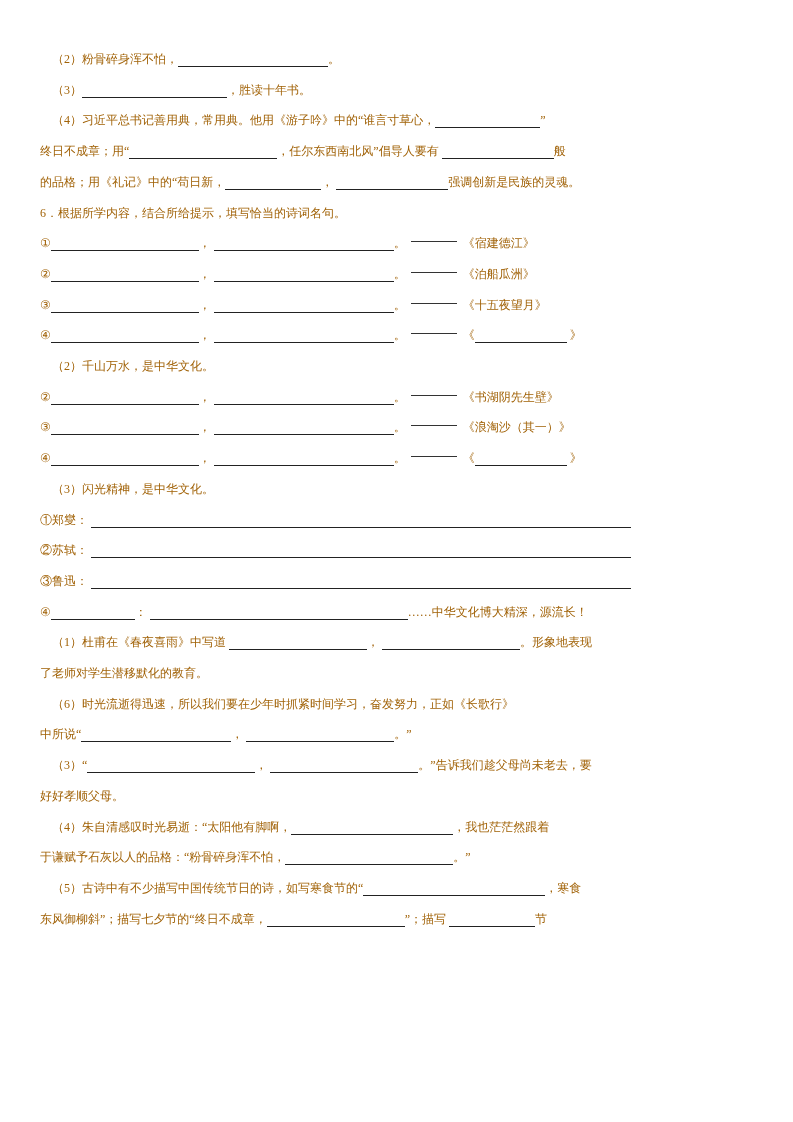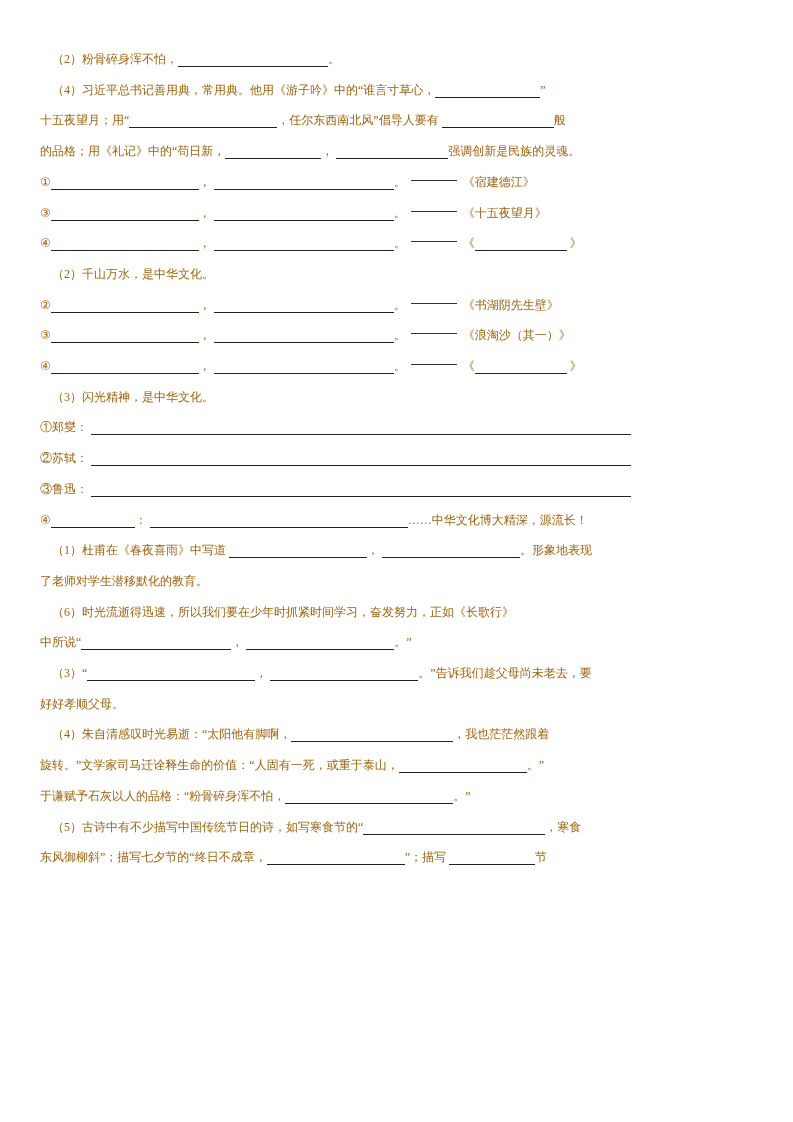--- a/index.html
+++ b/index.html
@@ -36,40 +36,42 @@
     vertical-align: 5px;
     margin: 0 6px 0 5px;
   }
 </style>
 </head>
 <body>
 
 <div class="page">
   <div id="doc-content">
       <div class="line indent"><span class="run">（2）粉骨碎身浑不怕，</span><span class="blank" style="width: 150px;"></span><span class="run">。</span></div>
+      <div class="line indent"><span class="run">（3）</span><span class="blank" style="width: 145px;"></span><span class="run">，胜读十年书。</span></div>
       <div class="line indent"><span class="run">（4）习近平总书记善用典，常用典。他用《游子吟》中的“谁言寸草心，</span><span class="blank" style="width: 105px;"></span><span class="run">”</span></div>
-      <div class="line"><span class="run">十五夜望月；用“</span><span class="blank" style="width: 148px;"></span><span class="run">，任尔东西南北风”倡导人要有 </span><span class="blank" style="width: 112px;"></span><span class="run">般</span></div>
+      <div class="line"><span class="run">终日不成章；用“</span><span class="blank" style="width: 148px;"></span><span class="run">，任尔东西南北风”倡导人要有 </span><span class="blank" style="width: 112px;"></span><span class="run">般</span></div>
       <div class="line"><span class="run">的品格；用《礼记》中的“苟日新，</span><span class="blank" style="width: 96px;"></span><span class="run">， </span><span class="blank" style="width: 112px;"></span><span class="run">强调创新是民族的灵魂。</span></div>
+      <div class="line"><span class="run">6．根据所学内容，结合所给提示，填写恰当的诗词名句。</span></div>
       <div class="line"><span class="run">①</span><span class="blank" style="width: 148px;"></span><span class="run">， </span><span class="blank" style="width: 180px;"></span><span class="run">。</span><span class="dash"></span><span class="run">《宿建德江》</span></div>
+      <div class="line"><span class="run">②</span><span class="blank" style="width: 148px;"></span><span class="run">， </span><span class="blank" style="width: 180px;"></span><span class="run">。</span><span class="dash"></span><span class="run">《泊船瓜洲》</span></div>
       <div class="line"><span class="run">③</span><span class="blank" style="width: 148px;"></span><span class="run">， </span><span class="blank" style="width: 180px;"></span><span class="run">。</span><span class="dash"></span><span class="run">《十五夜望月》</span></div>
       <div class="line"><span class="run">④</span><span class="blank" style="width: 148px;"></span><span class="run">， </span><span class="blank" style="width: 180px;"></span><span class="run">。</span><span class="dash"></span><span class="run">《</span><span class="blank" style="width: 92px;"></span><span class="run"> 》</span></div>
       <div class="line indent"><span class="run">（2）千山万水，是中华文化。</span></div>
       <div class="line"><span class="run">②</span><span class="blank" style="width: 148px;"></span><span class="run">， </span><span class="blank" style="width: 180px;"></span><span class="run">。</span><span class="dash"></span><span class="run">《书湖阴先生壁》</span></div>
       <div class="line"><span class="run">③</span><span class="blank" style="width: 148px;"></span><span class="run">， </span><span class="blank" style="width: 180px;"></span><span class="run">。</span><span class="dash"></span><span class="run">《浪淘沙（其一）》</span></div>
       <div class="line"><span class="run">④</span><span class="blank" style="width: 148px;"></span><span class="run">， </span><span class="blank" style="width: 180px;"></span><span class="run">。</span><span class="dash"></span><span class="run">《</span><span class="blank" style="width: 92px;"></span><span class="run"> 》</span></div>
       <div class="line indent"><span class="run">（3）闪光精神，是中华文化。</span></div>
       <div class="line"><span class="run">①郑燮： </span><span class="blank" style="width: 540px;"></span></div>
       <div class="line"><span class="run">②苏轼： </span><span class="blank" style="width: 540px;"></span></div>
       <div class="line"><span class="run">③鲁迅： </span><span class="blank" style="width: 540px;"></span></div>
       <div class="line"><span class="run">④</span><span class="blank" style="width: 84px;"></span><span class="run">： </span><span class="blank" style="width: 258px;"></span><span class="run">……中华文化博大精深，源流长！</span></div>
       <div class="line indent"><span class="run">（1）杜甫在《春夜喜雨》中写道 </span><span class="blank" style="width: 138px;"></span><span class="run">， </span><span class="blank" style="width: 138px;"></span><span class="run">。形象地表现</span></div>
       <div class="line"><span class="run">了老师对学生潜移默化的教育。</span></div>
       <div class="line indent"><span class="run">（6）时光流逝得迅速，所以我们要在少年时抓紧时间学习，奋发努力，正如《长歌行》</span></div>
       <div class="line"><span class="run">中所说“</span><span class="blank" style="width: 150px;"></span><span class="run">， </span><span class="blank" style="width: 148px;"></span><span class="run">。”</span></div>
       <div class="line indent"><span class="run">（3）“</span><span class="blank" style="width: 168px;"></span><span class="run">， </span><span class="blank" style="width: 148px;"></span><span class="run">。”告诉我们趁父母尚未老去，要</span></div>
       <div class="line"><span class="run">好好孝顺父母。</span></div>
       <div class="line indent"><span class="run">（4）朱自清感叹时光易逝：“太阳他有脚啊，</span><span class="blank" style="width: 162px;"></span><span class="run">，我也茫茫然跟着</span></div>
-      <div class="line"><span class="run">旋转。”文学家司马迁诠释生命的价值：“人固有一死，或重于泰山，</span><span class="blank" style="width: 128px;"></span><span class="run">。”</span></div>
       <div class="line"><span class="run">于谦赋予石灰以人的品格：“粉骨碎身浑不怕，</span><span class="blank" style="width: 168px;"></span><span class="run">。”</span></div>
       <div class="line indent"><span class="run">（5）古诗中有不少描写中国传统节日的诗，如写寒食节的“</span><span class="blank" style="width: 182px;"></span><span class="run">，寒食</span></div>
       <div class="line"><span class="run">东风御柳斜”；描写七夕节的“终日不成章，</span><span class="blank" style="width: 138px;"></span><span class="run">”；描写 </span><span class="blank" style="width: 86px;"></span><span class="run">节</span></div>
     </div>
 </div>
 
 </body></html>

